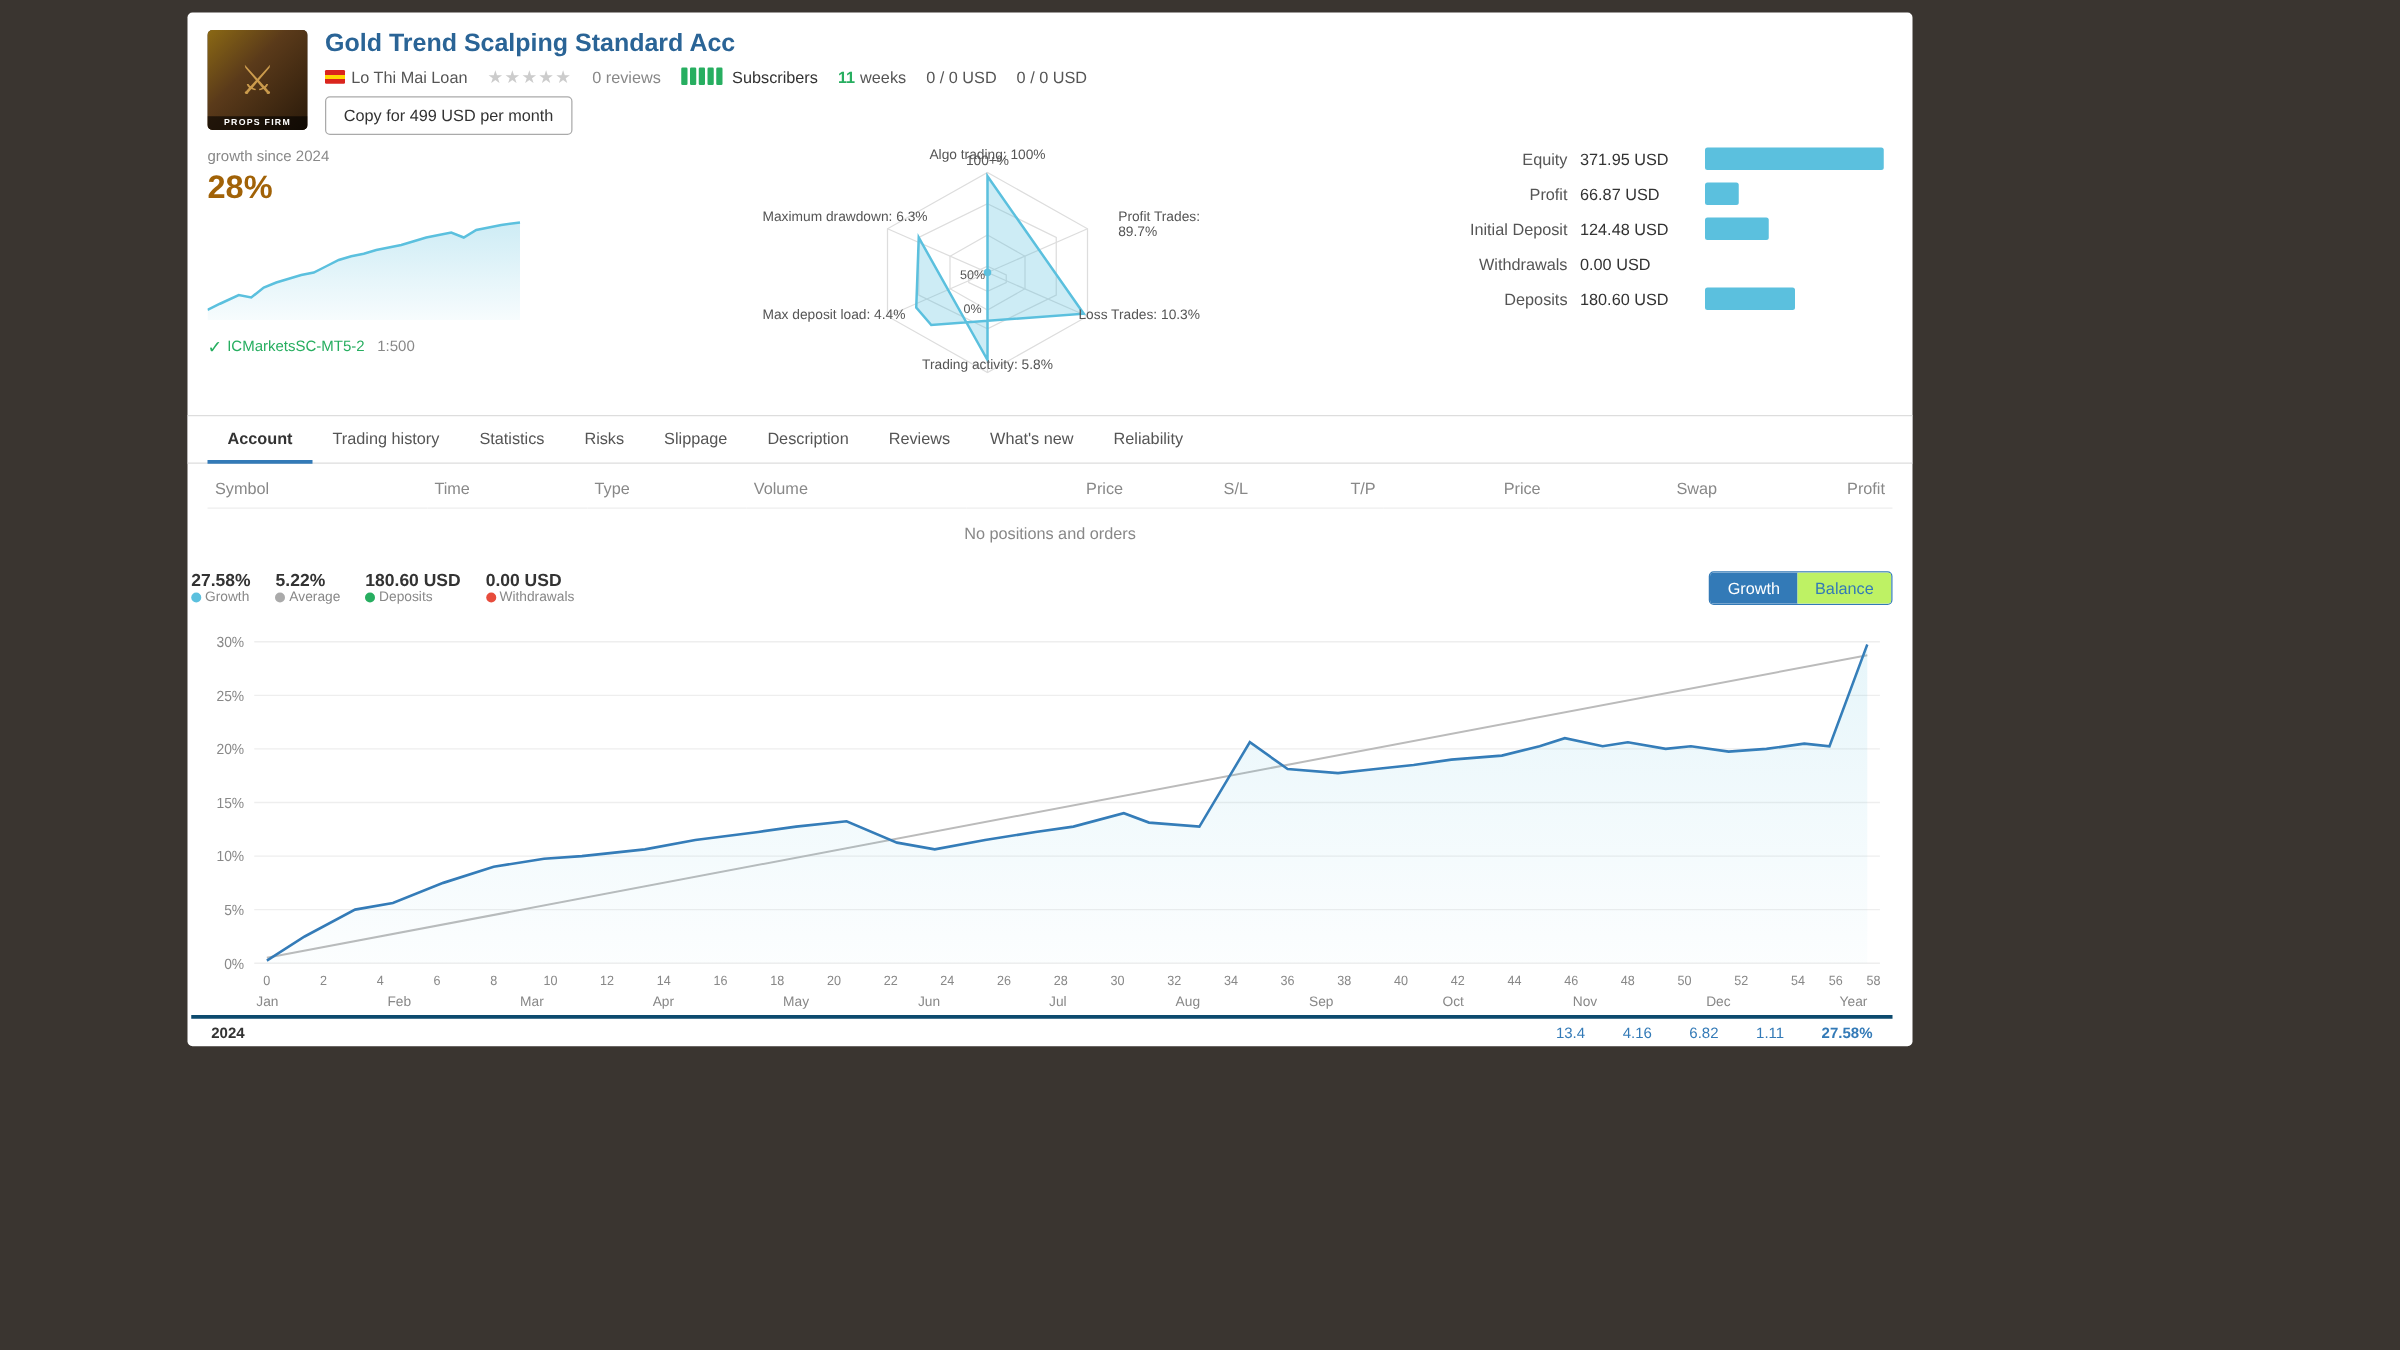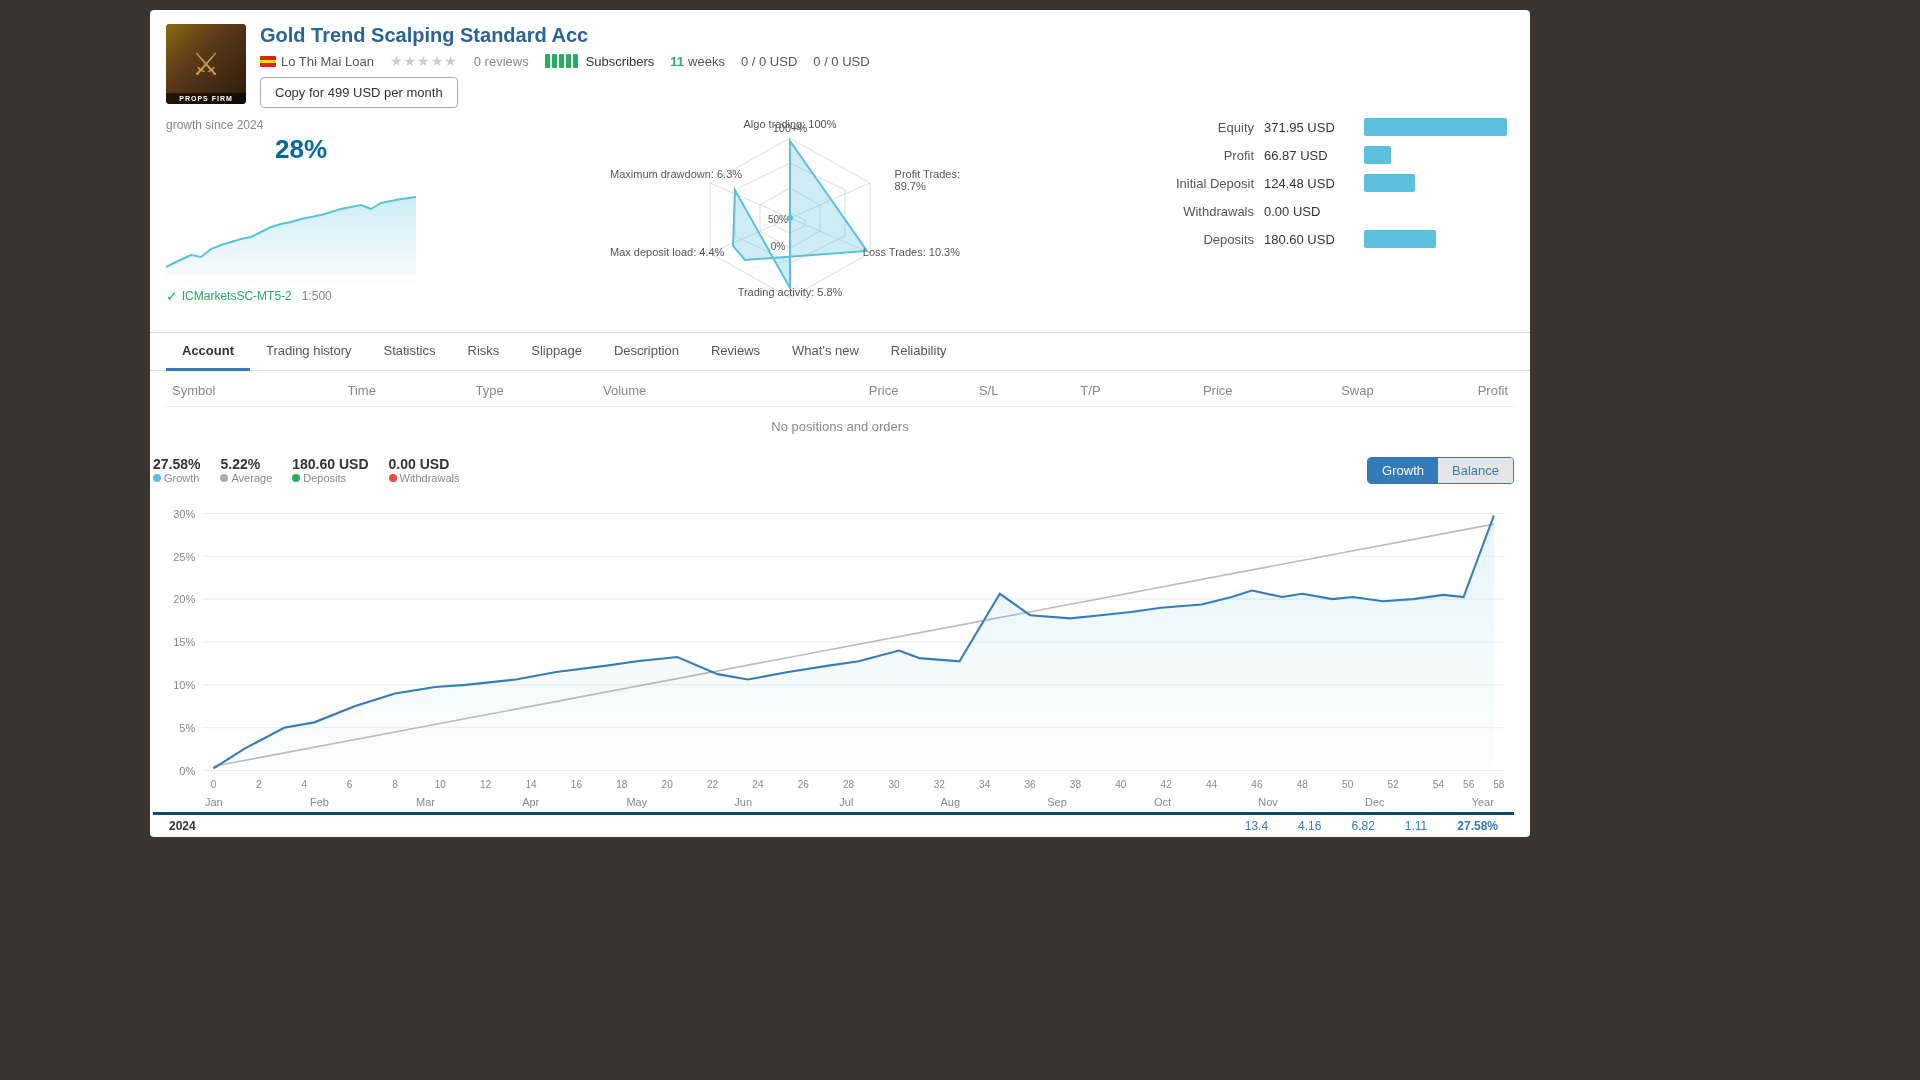--- a/index.html
+++ b/index.html
@@ -157,23 +157,22 @@
       flex-shrink: 0;
     }
     .growth-since {
       font-size: 12px;
       color: #888;
       margin-bottom: 2px;
     }
     .growth-pct {
       font-size: 26px;
       font-weight: bold;
-      color: #0369a1;
-      margin-bottom: 22px;
-      text-align: center;
+      color: #a16207;
+      margin-bottom: 3px;
     }
     .mini-chart {
       width: 260px;
       height: 90px;
     }
     .broker-row {
       display: flex;
       align-items: center;
       gap: 10px;
       margin-top: 8px;
@@ -330,21 +329,21 @@
       padding: 5px 14px;
       font-size: 13px;
       cursor: pointer;
       border: none;
     }
     .toggle-btn.active {
       background: #337ab7;
       color: #fff;
     }
     .toggle-btn.inactive {
-      background: #e5e5e5;
+      background: #bef264;
       color: #337ab7;
     }
 
     
     .chart-wrapper {
       position: relative;
       height: 300px;
       margin: 0 0 0 0;
     }
     .chart-svg {

